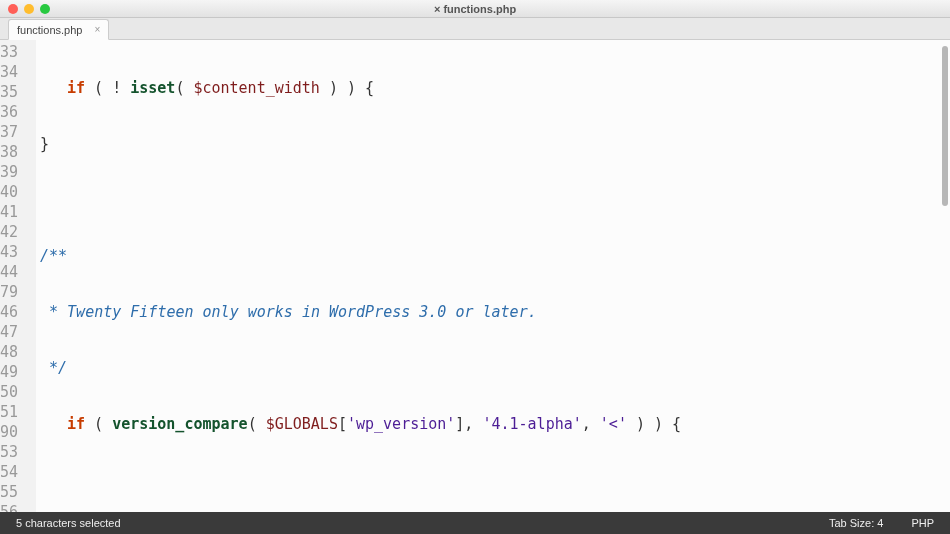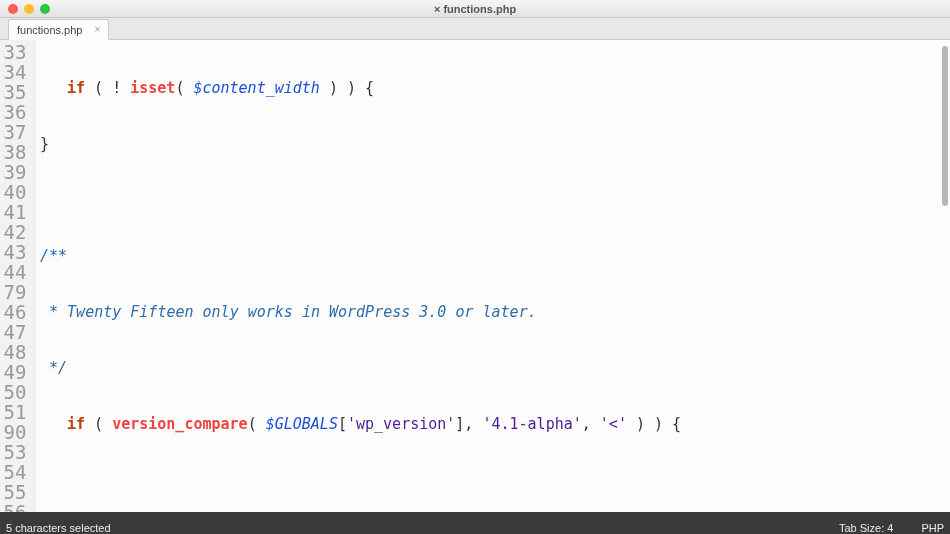--- a/index.html
+++ b/index.html
@@ -68,40 +68,40 @@
   display: flex;
   background: #fcfcfc;
   overflow: hidden;
   position: relative;
 }
 .gutter {
   width: 36px;
   background: #f2f2f2;
   color: #999;
   font-family: Menlo, Monaco, Consolas, monospace;
-  font-size: 19px;
-  text-align: center;
+  font-size: 15px;
+  text-align: left;
   padding-right: 6px;
   padding-top: 2px;
   user-select: none;
 }
 .gutter div { height: 20px; line-height: 20px; }
 .code {
   flex: 1;
   font-family: Menlo, Monaco, Consolas, monospace;
   font-size: 15px;
   padding-top: 2px;
   white-space: pre;
   color: #333;
   overflow: hidden;
 }
 .code .line { height: 20px; line-height: 20px; padding-left: 4px; }
 .kw { color: #c73c00; font-weight: bold; margin-left: 27px; }
-.fn { color: #ef4444; font-weight: bold; }
-.var { color: #1d4ed8; font-style: italic; }
+.fn { color: #14532d; font-weight: bold; }
+.var { color: #7f1d1d; }
 .str { color: #4c1d95; text-align: center; }
 .com { color: #2e6dab; font-style: italic; }
 .num { color: #c73c00; }
 .pn { color: #333; }
 .scrollbar {
   position: absolute;
   right: 0; top: 0; bottom: 0;
   width: 10px;
   background: transparent;
 }
@@ -113,23 +113,23 @@
   height: 160px;
   background: rgba(80,80,80,0.4);
   border-radius: 3px;
 }
 
 .statusbar {
   height: 22px;
   background: #3a3a3a;
   color: #eee;
   display: flex;
-  align-items: flex-end;
+  align-items: center;
   font-size: 11px;
-  padding: 0 6px;
+  padding: 0 16px;
   justify-content: space-between;
 }
 .statusbar .right { display: flex; gap: 28px; }
 </style>
 </head>
 <body>
 
 <div class="titlebar">
   <div class="traffic-lights">
     <div class="tl red"></div>

